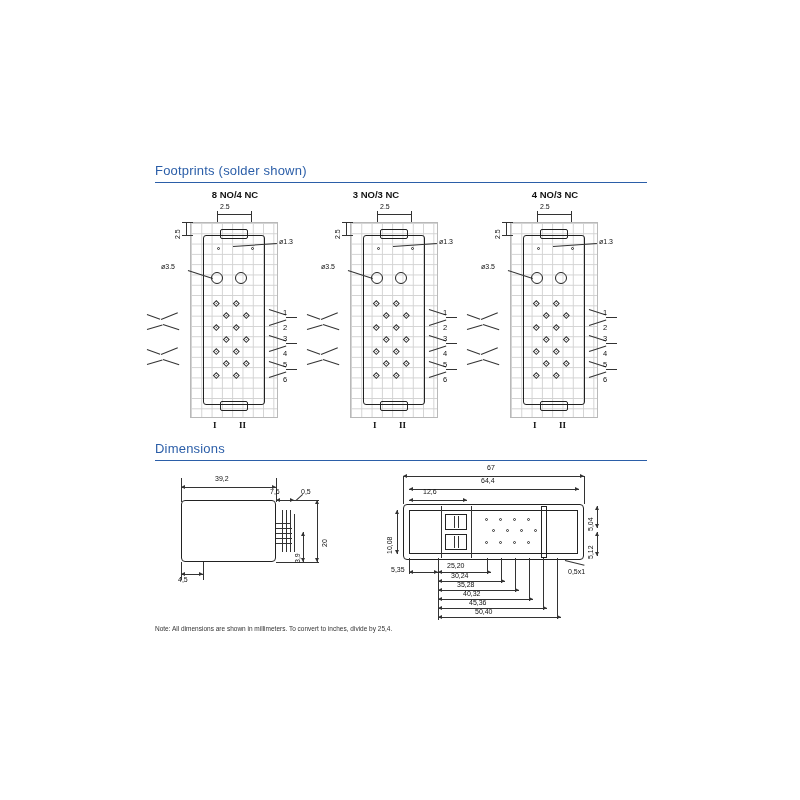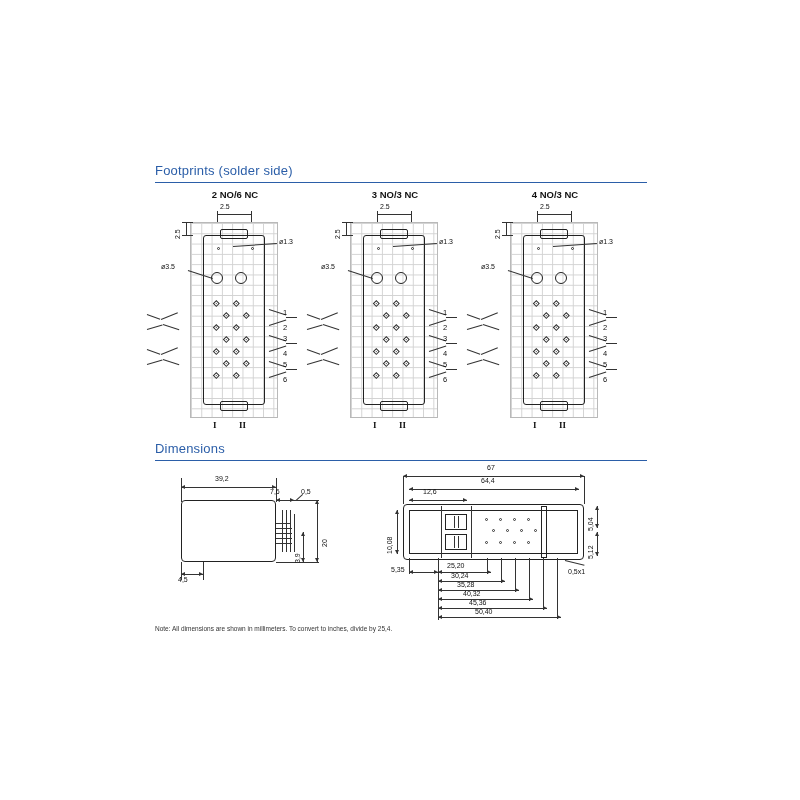--- a/index.html
+++ b/index.html
@@ -175,24 +175,24 @@
     font-size: 6.5px;
     color: #333;
     white-space: nowrap;
   }
 </style>
 </head>
 <body>
 
 <div class="sheet">
 
-  <div class="section-head" style="left:155px; top:163px;">Footprints (solder side)</div>
+  <div class="section-head" style="left:155px; top:163px;">Footprints (solder shown)</div>
   <div class="section-rule" style="left:155px; top:182px; width:492px;"></div>
 
-  <div class="fp-title" style="left:175px; top:189px; width:120px;">2 NO/6 NC</div>
+  <div class="fp-title" style="left:175px; top:189px; width:120px;">8 NO/4 NC</div>
 
   <div class="fp-wrap" style="left:155px; top:205px; width:150px; height:235px;">
 
     <div class="grid-box" style="left:35px; top:17px; width:88px; height:196px;"></div>
 
     <div class="body-outline" style="left:48px; top:30px; width:62px; height:170px;"></div>
 
     <div class="tab" style="left:65px; top:24px; width:28px; height:10px;"></div>
     <div class="tab" style="left:65px; top:196px; width:28px; height:10px;"></div>
 
@@ -294,21 +294,21 @@
     <div class="pinnum" style="left:128px; top:118px;">2</div>
     <div class="pinnum" style="left:128px; top:129px;">3</div>
     <div class="pinnum" style="left:128px; top:144px;">4</div>
     <div class="pinnum" style="left:128px; top:155px;">5</div>
     <div class="pinnum" style="left:128px; top:170px;">6</div>
 
     <div class="roman" style="left:58px; top:215px;">I</div>
     <div class="roman" style="left:84px; top:215px;">II</div>
   </div>
 
-  <div class="fp-title" style="left:335px; top:189px; width:120px;">3 NO/3 NC</div>
+  <div class="fp-title" style="left:316px; top:189px; width:120px;">3 NO/3 NC</div>
 
   <div class="fp-wrap" style="left:315px; top:205px; width:150px; height:235px;">
 
     <div class="grid-box" style="left:35px; top:17px; width:88px; height:196px;"></div>
     <div class="body-outline" style="left:48px; top:30px; width:62px; height:170px;"></div>
     <div class="tab" style="left:65px; top:24px; width:28px; height:10px;"></div>
     <div class="tab" style="left:65px; top:196px; width:28px; height:10px;"></div>
 
     <div class="bighole" style="left:56px; top:67px; width:12px; height:12px;"></div>
     <div class="bighole" style="left:80px; top:67px; width:12px; height:12px;"></div>

